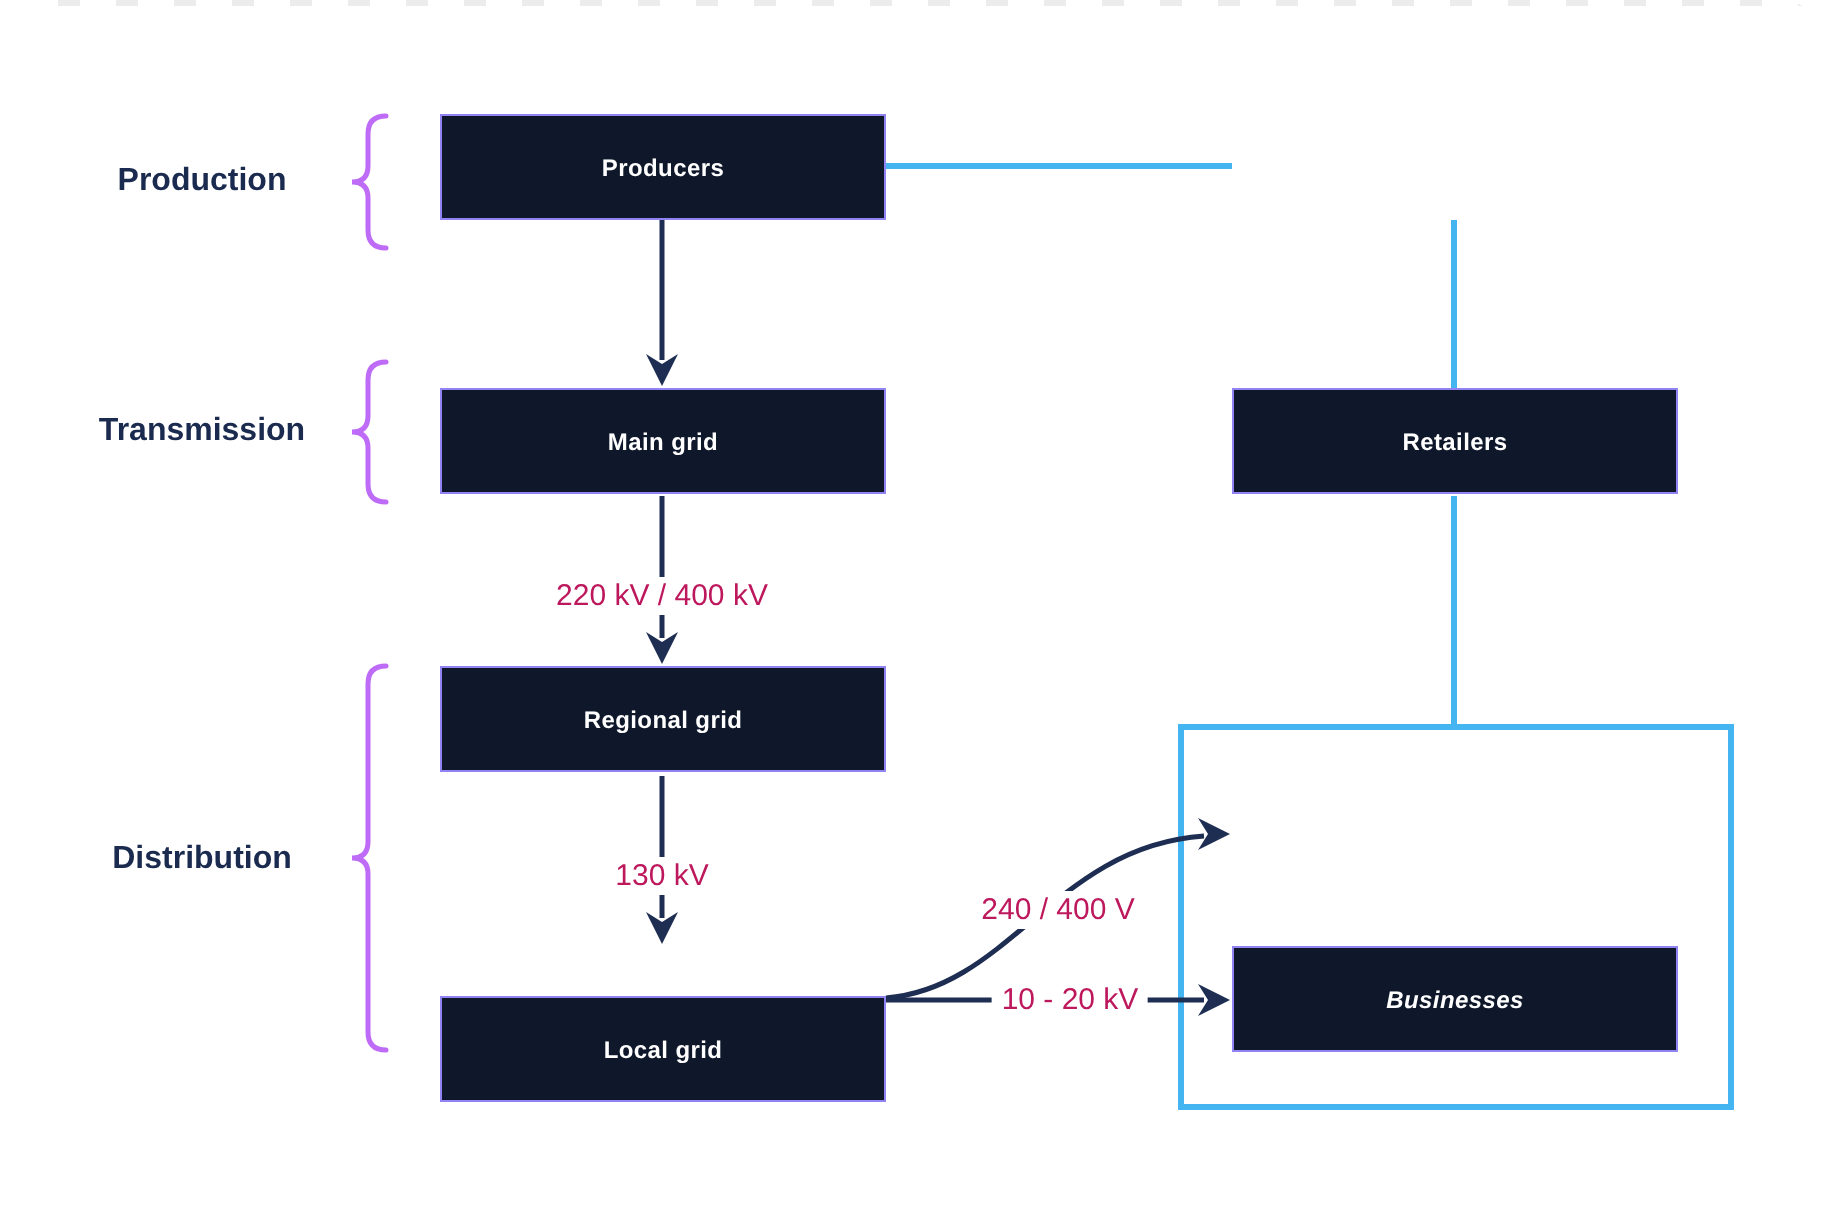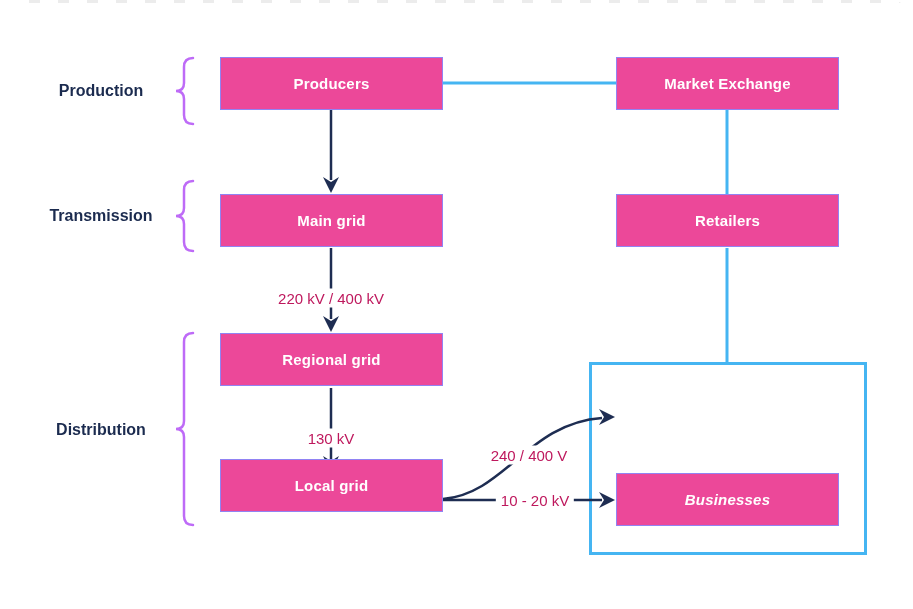--- a/index.html
+++ b/index.html
@@ -32,25 +32,25 @@
     height: 193px;
     border: 3px solid #45B5F2;
     box-sizing: border-box;
     background: #ffffff;
     z-index: 1;
   }
   .node {
     position: absolute;
     width: 223px;
     height: 53px;
-    background: #ec4899;
+    background: #0f172a;
     border: 1px solid #9183F3;
     box-sizing: border-box;
     color: #ffffff;
-    font-size: 15px;
+    font-size: 12px;
     font-weight: 700;
     letter-spacing: 0.2px;
     display: flex;
     align-items: center;
     justify-content: center;
     z-index: 3;
   }
   .group-label {
     position: absolute;
     transform: translate(-50%, -50%);
@@ -67,21 +67,21 @@
     color: #be185d;
     font-size: 15px;
     padding: 1px 5px;
     white-space: nowrap;
     z-index: 4;
   }
   
   .pos-producers       { left: 220px; top: 57px;  }
   .pos-main-grid       { left: 220px; top: 194px; }
   .pos-regional-grid   { left: 220px; top: 333px; }
-  .pos-local-grid      { left: 220px; top: 459px; text-align: right; }
+  .pos-local-grid      { left: 220px; top: 498px; text-align: right; }
   .pos-market-exchange { left: 616px; top: 57px;  }
   .pos-retailers       { left: 616px; top: 194px; }
   .pos-households      { left: 616px; top: 389px; }
   .pos-businesses      { left: 616px; top: 473px; font-style: italic; }
   
   .pos-lbl-production   { left: 101px; top: 91px;  }
   .pos-lbl-transmission { left: 101px; top: 216px; }
   .pos-lbl-distribution { left: 101px; top: 430px; }
   
   .pos-elbl-220  { left: 331px; top: 298px; }
@@ -128,21 +128,20 @@
 
   <div class="group-label pos-lbl-production">Production</div>
   <div class="group-label pos-lbl-transmission">Transmission</div>
   <div class="group-label pos-lbl-distribution">Distribution</div>
 
   <div class="node pos-producers">Producers</div>
   <div class="node pos-main-grid">Main grid</div>
   <div class="node pos-regional-grid">Regional grid</div>
   <div class="node pos-local-grid">Local grid</div>
 
-  <div class="node pos-market-exchange">Market Exchange</div>
   <div class="node pos-retailers">Retailers</div>
   <div class="node pos-businesses">Businesses</div>
 
   <div class="edge-label pos-elbl-220">220 kV / 400 kV</div>
   <div class="edge-label pos-elbl-130">130 kV</div>
   <div class="edge-label pos-elbl-240">240 / 400 V</div>
   <div class="edge-label pos-elbl-1020">10 - 20 kV</div>
 
 </div>
 

